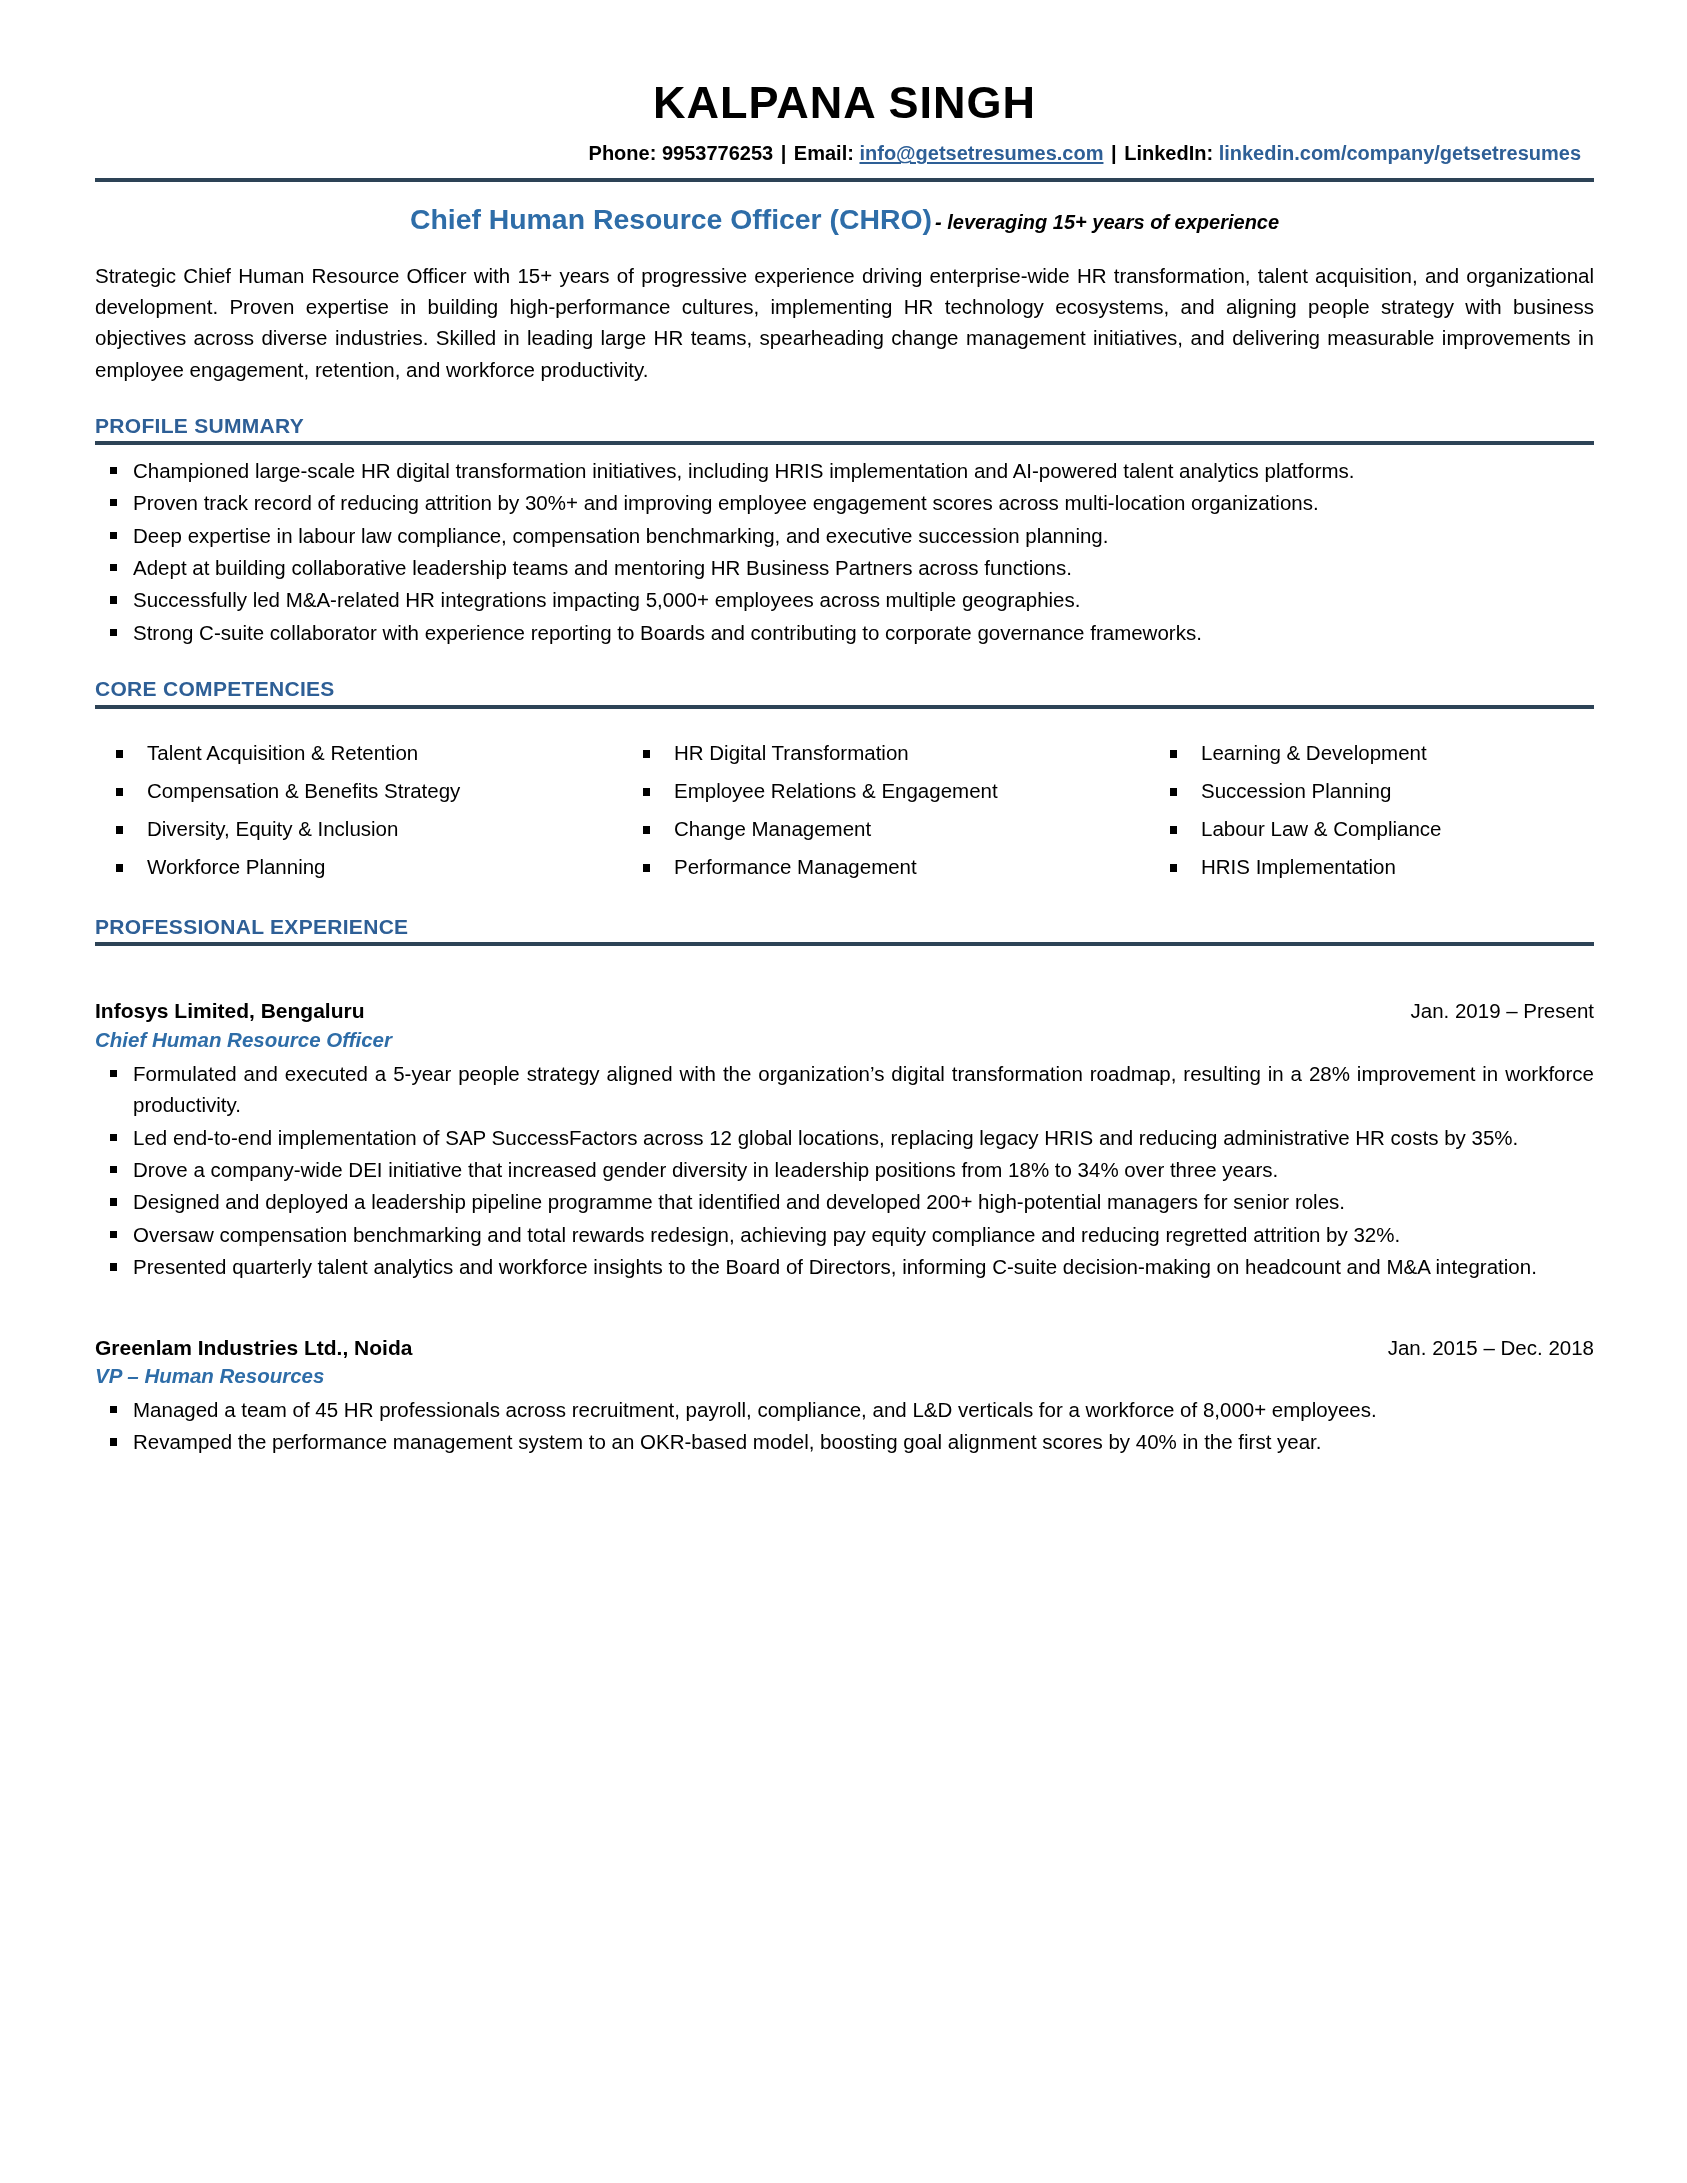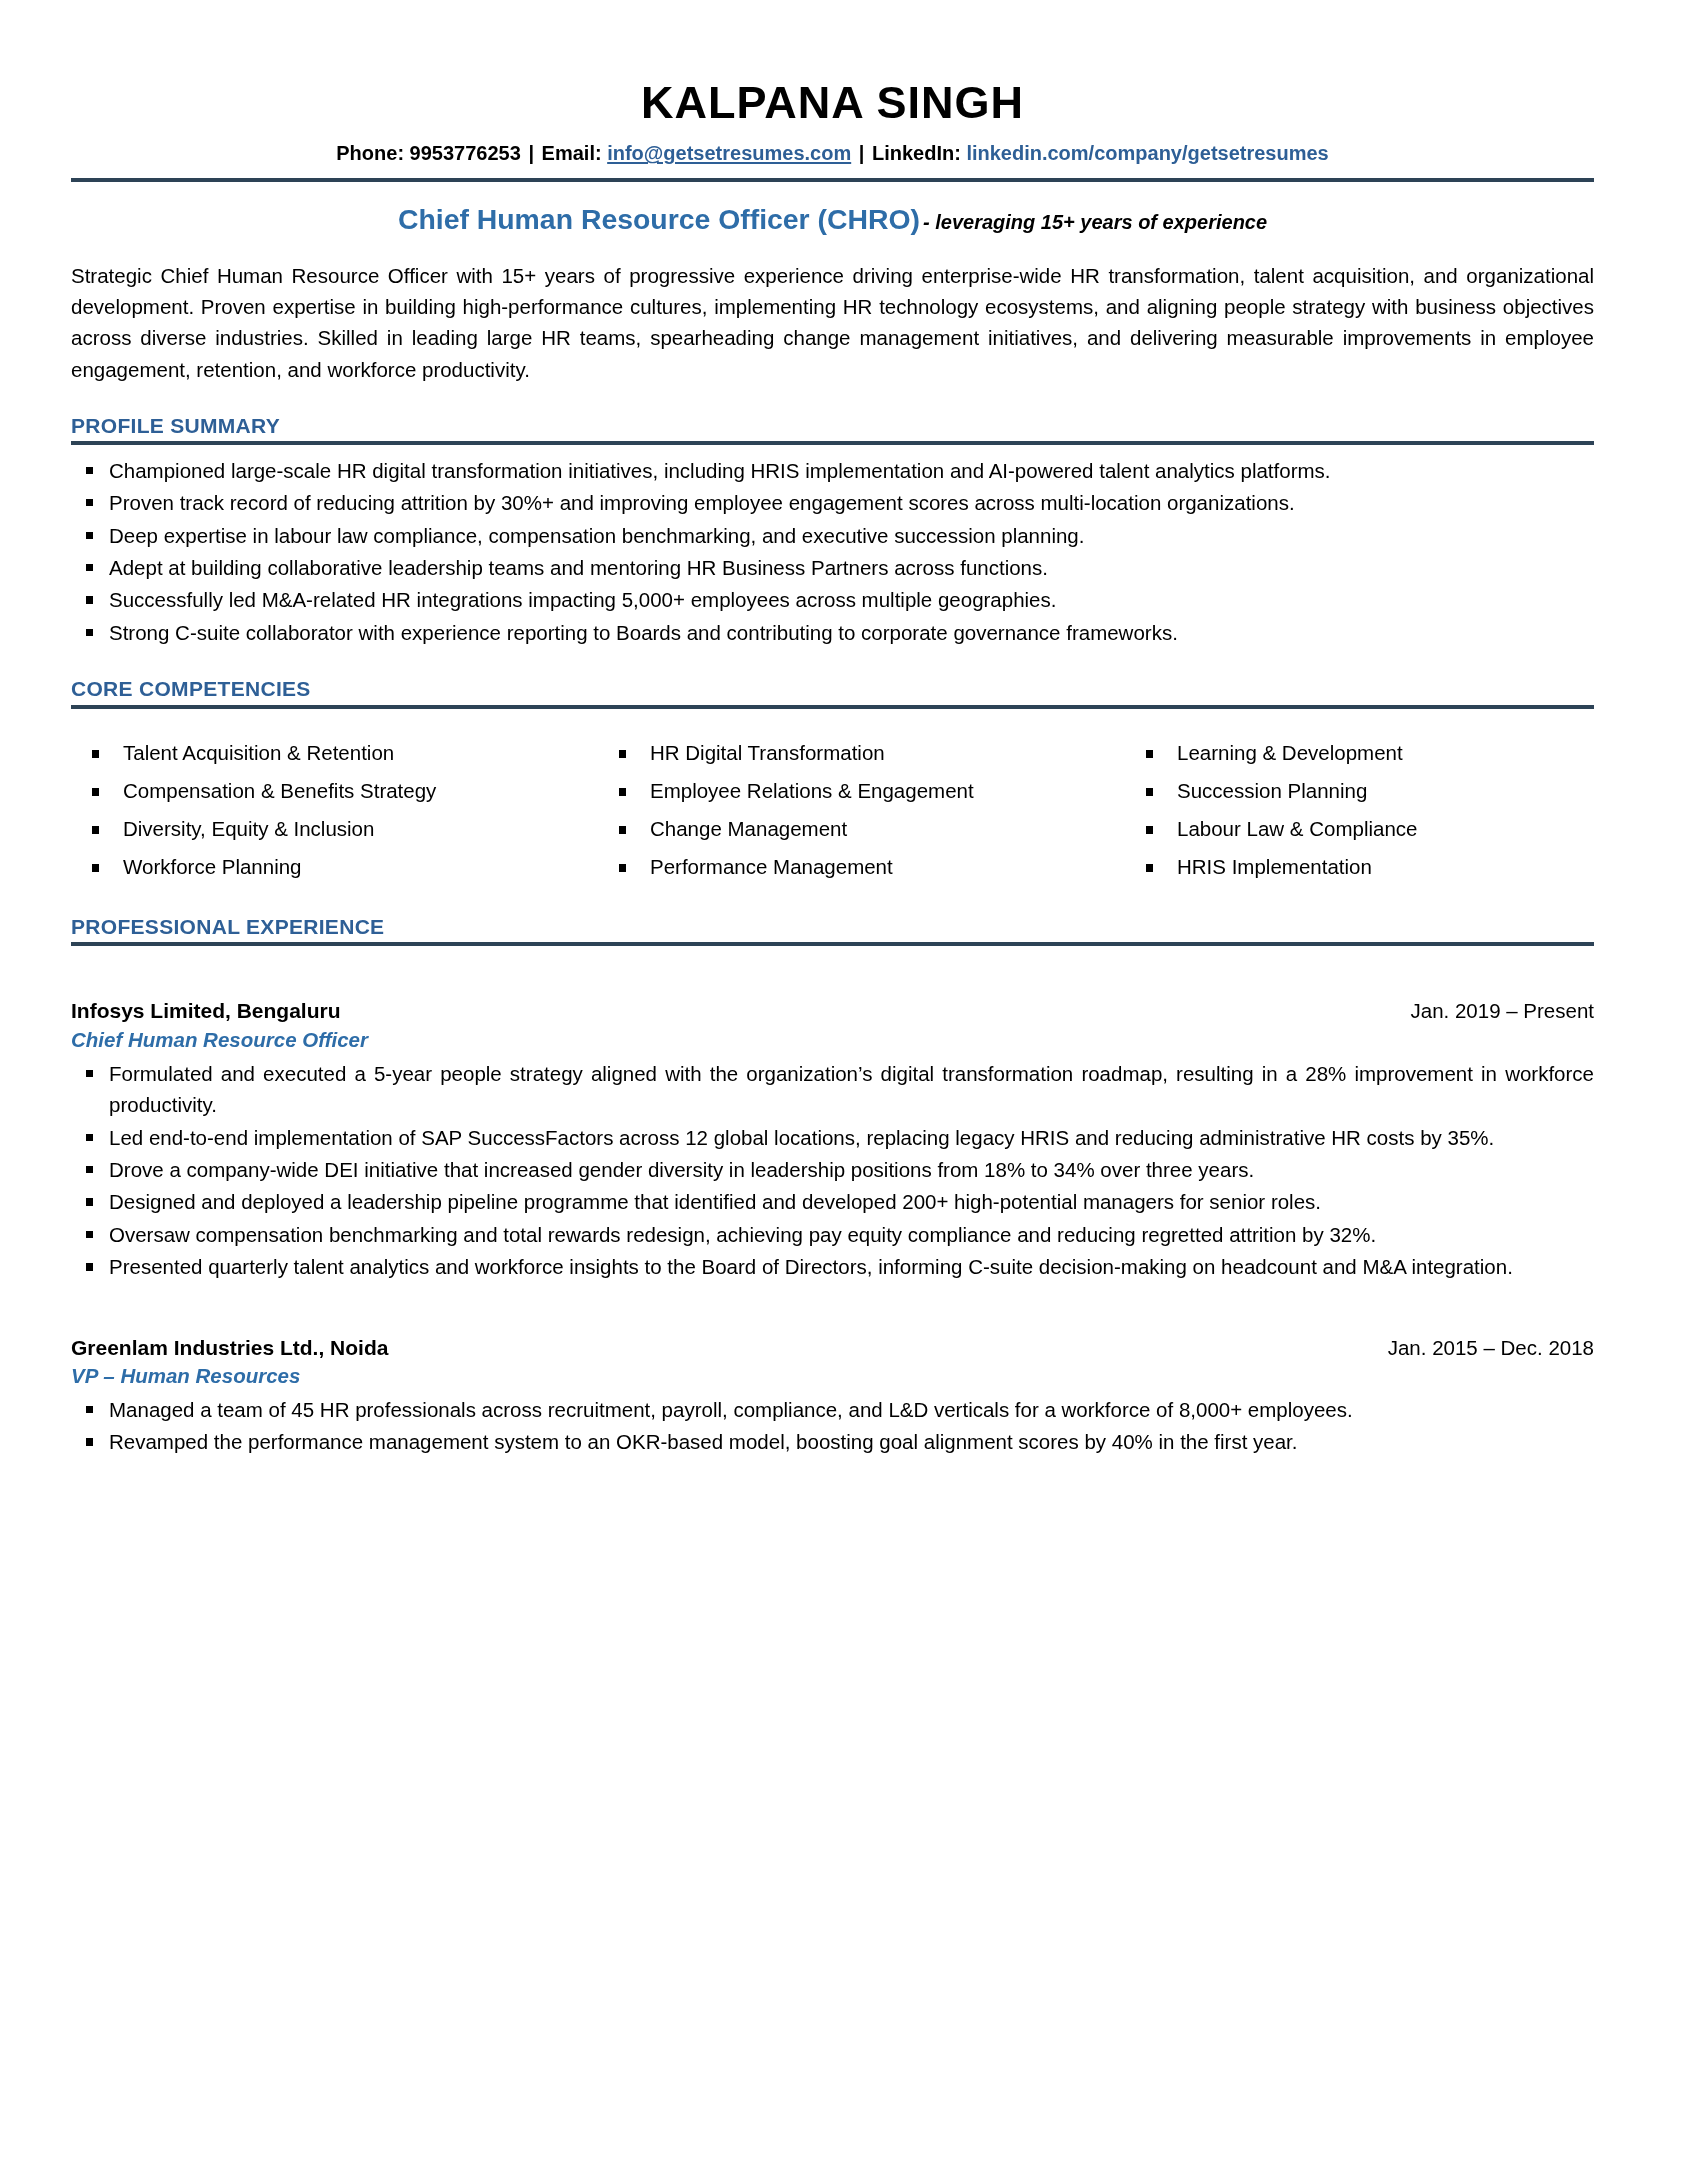--- a/index.html
+++ b/index.html
@@ -11,36 +11,36 @@
     width: 1687px;
     height: 2183px;
     font-family: "Liberation Sans", sans-serif;
     color: #000000;
     -webkit-font-smoothing: antialiased;
   }
   .page {
     width: 1687px;
     height: 1545px;
     box-sizing: border-box;
-    padding: 78px 93px 0 71px;
+    padding: 78px 93px 0 95px;
     position: relative;
   }
 
   
   .name {
     text-align: center;
     font-size: 45px;
     font-weight: bold;
     letter-spacing: 1px;
     line-height: 1.12;
     color: #000000;
     margin: 0 0 6.6px 0;
   }
   .contact {
-    text-align: center;
+    text-align: right;
     font-size: 20px;
     font-weight: bold;
     line-height: 1.2;
     color: #000000;
     margin: 13px;
     white-space: nowrap;
   }
   .contact .sep { font-weight: bold; color:#000; padding: 0 2px; }
   .link-underline {
     color: #2e5f96;

